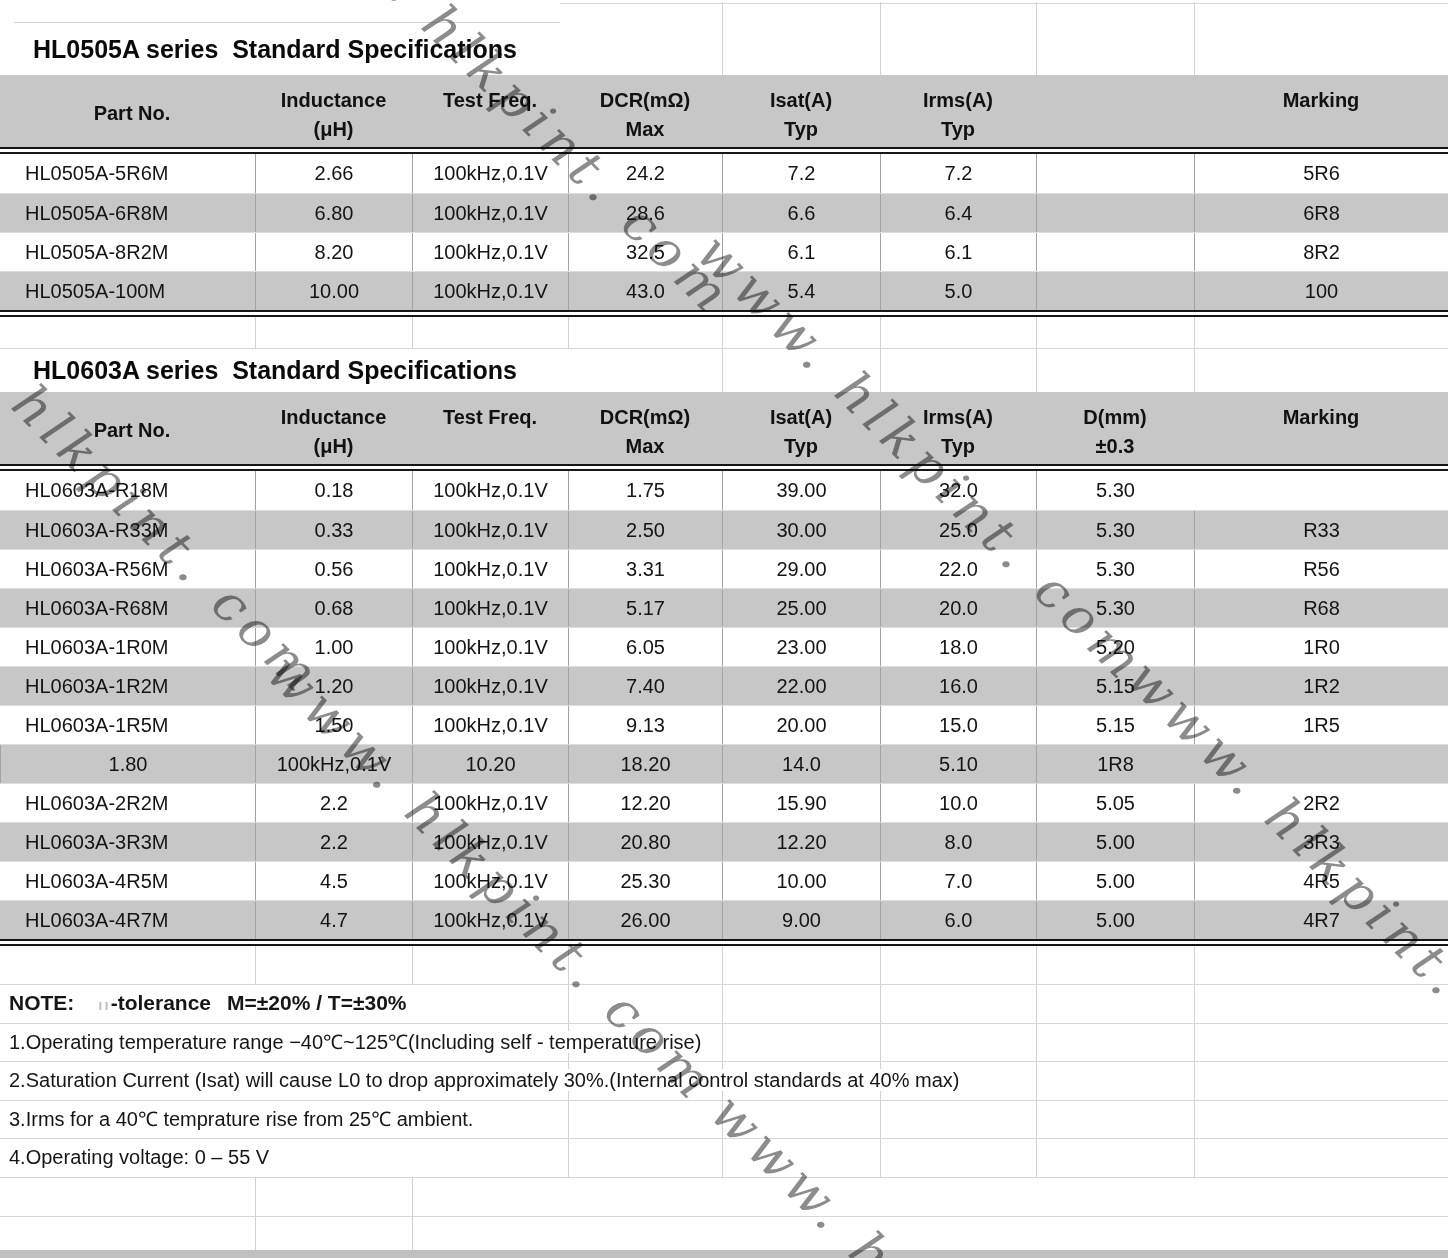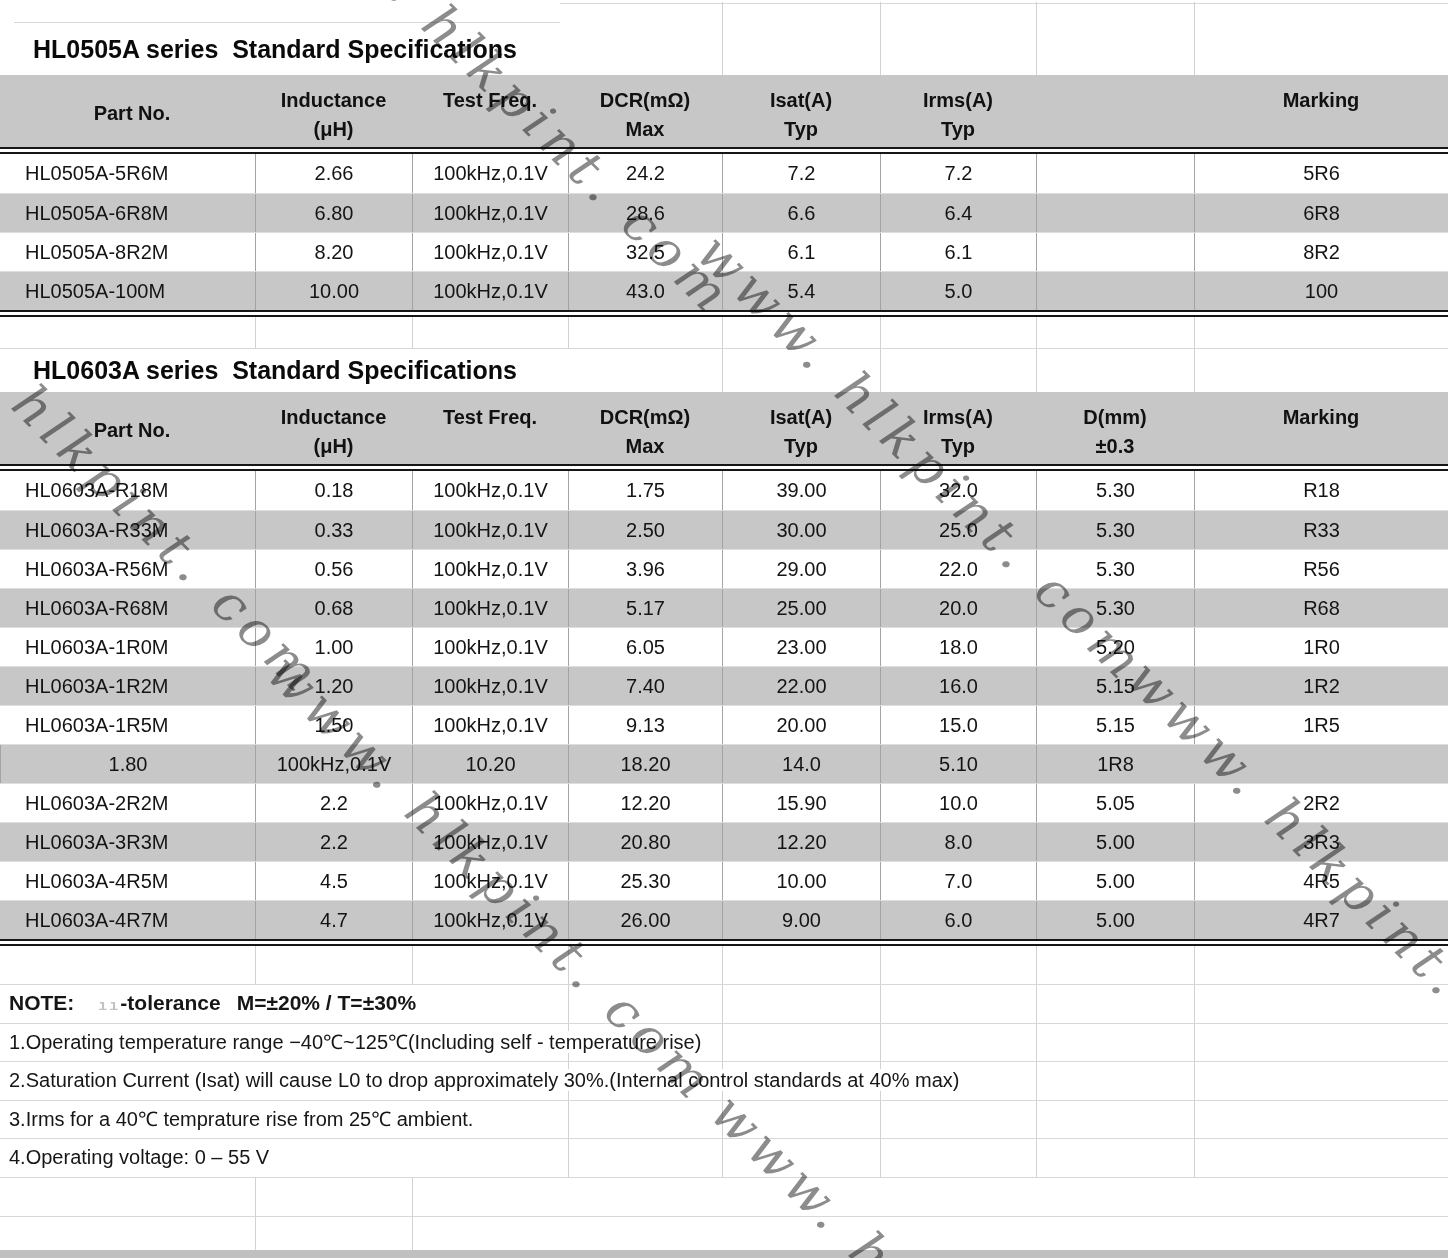--- a/index.html
+++ b/index.html
@@ -41,21 +41,21 @@
   .trow + .trow{border-top:1px solid #dedede;}
   .cell{display:flex;align-items:center;justify-content:center;font-size:20px;color:#141414;
         border-left:1px solid #a3a3a3;box-sizing:border-box;}
   .cell.c0{border-left:none;justify-content:flex-start;padding-left:25px;}
 
   
   .note-line{position:absolute;left:0;width:1448px;height:39px;line-height:38px;z-index:2;
              white-space:pre;font-size:20px;}
   .note-line > span{background:#ffffff;}
   #note-head{top:984px;font-weight:bold;font-size:21px;padding-left:9px;}
-  #note-head .faint{color:#c2c2c2;font-size:15px;letter-spacing:2px;font-weight:bold;font-family:Liberation Mono, monospace;}
+  #note-head .faint{color:#c2c2c2;font-size:15px;letter-spacing:2px;font-weight:bold;}
   #note-head .gap1{display:inline-block;width:24px;}
   #note-head .gap2{display:inline-block;width:16px;}
   .note-item{padding-left:9px;}
   .note-item > span{padding-right:12px;}
   #note1{top:1023px;} #note2{top:1061px;} #note3{top:1100px;} #note4{top:1138px;}
 
   
   #bottom-band{position:absolute;left:0;top:1250px;width:1448px;height:8px;background:#bfc0bf;z-index:1;}
 
   
@@ -218,37 +218,36 @@
   <div class="dbl" style="top:464px;"></div>
   <div class="tbody" id="tbody2">
       <div class="trow">
         <div class="cell c0">HL0603A-R18M</div>
         <div class="cell c1">0.18</div>
         <div class="cell c2">100kHz,0.1V</div>
         <div class="cell c3">1.75</div>
         <div class="cell c4">39.00</div>
         <div class="cell c5">32.0</div>
         <div class="cell c6">5.30</div>
-        <div class="cell c7">R18</div>
       </div>
       <div class="trow">
         <div class="cell c0">HL0603A-R33M</div>
         <div class="cell c1">0.33</div>
         <div class="cell c2">100kHz,0.1V</div>
         <div class="cell c3">2.50</div>
         <div class="cell c4">30.00</div>
         <div class="cell c5">25.0</div>
         <div class="cell c6">5.30</div>
         <div class="cell c7">R33</div>
       </div>
       <div class="trow">
         <div class="cell c0">HL0603A-R56M</div>
         <div class="cell c1">0.56</div>
         <div class="cell c2">100kHz,0.1V</div>
-        <div class="cell c3">3.96</div>
+        <div class="cell c3">3.31</div>
         <div class="cell c4">29.00</div>
         <div class="cell c5">22.0</div>
         <div class="cell c6">5.30</div>
         <div class="cell c7">R56</div>
       </div>
       <div class="trow">
         <div class="cell c0">HL0603A-R68M</div>
         <div class="cell c1">0.68</div>
         <div class="cell c2">100kHz,0.1V</div>
         <div class="cell c3">5.17</div>

